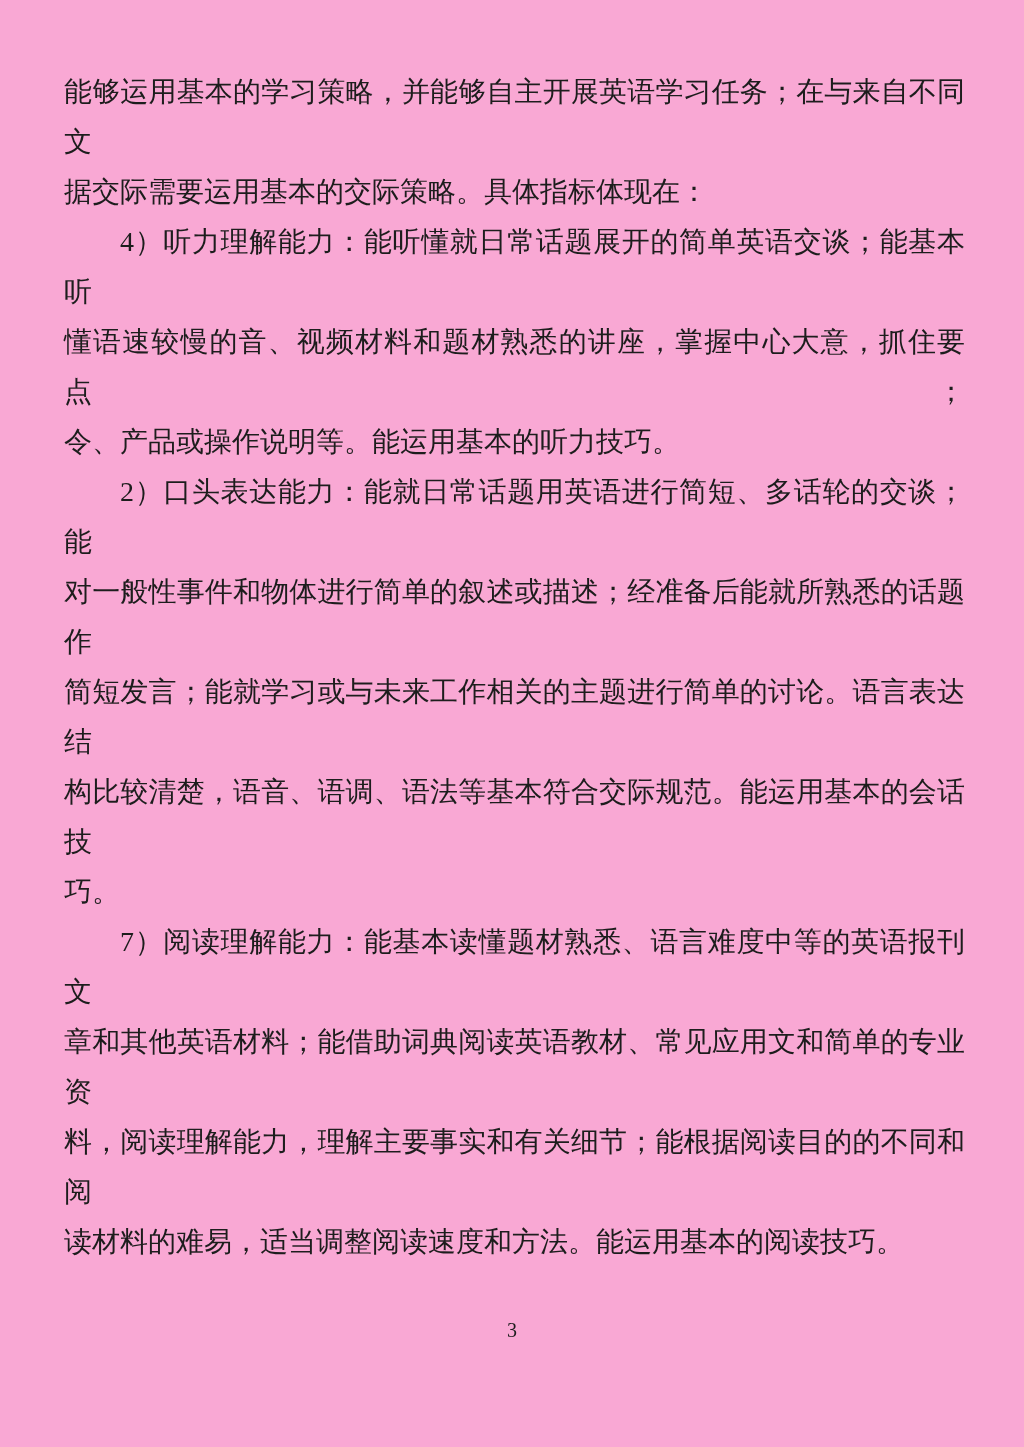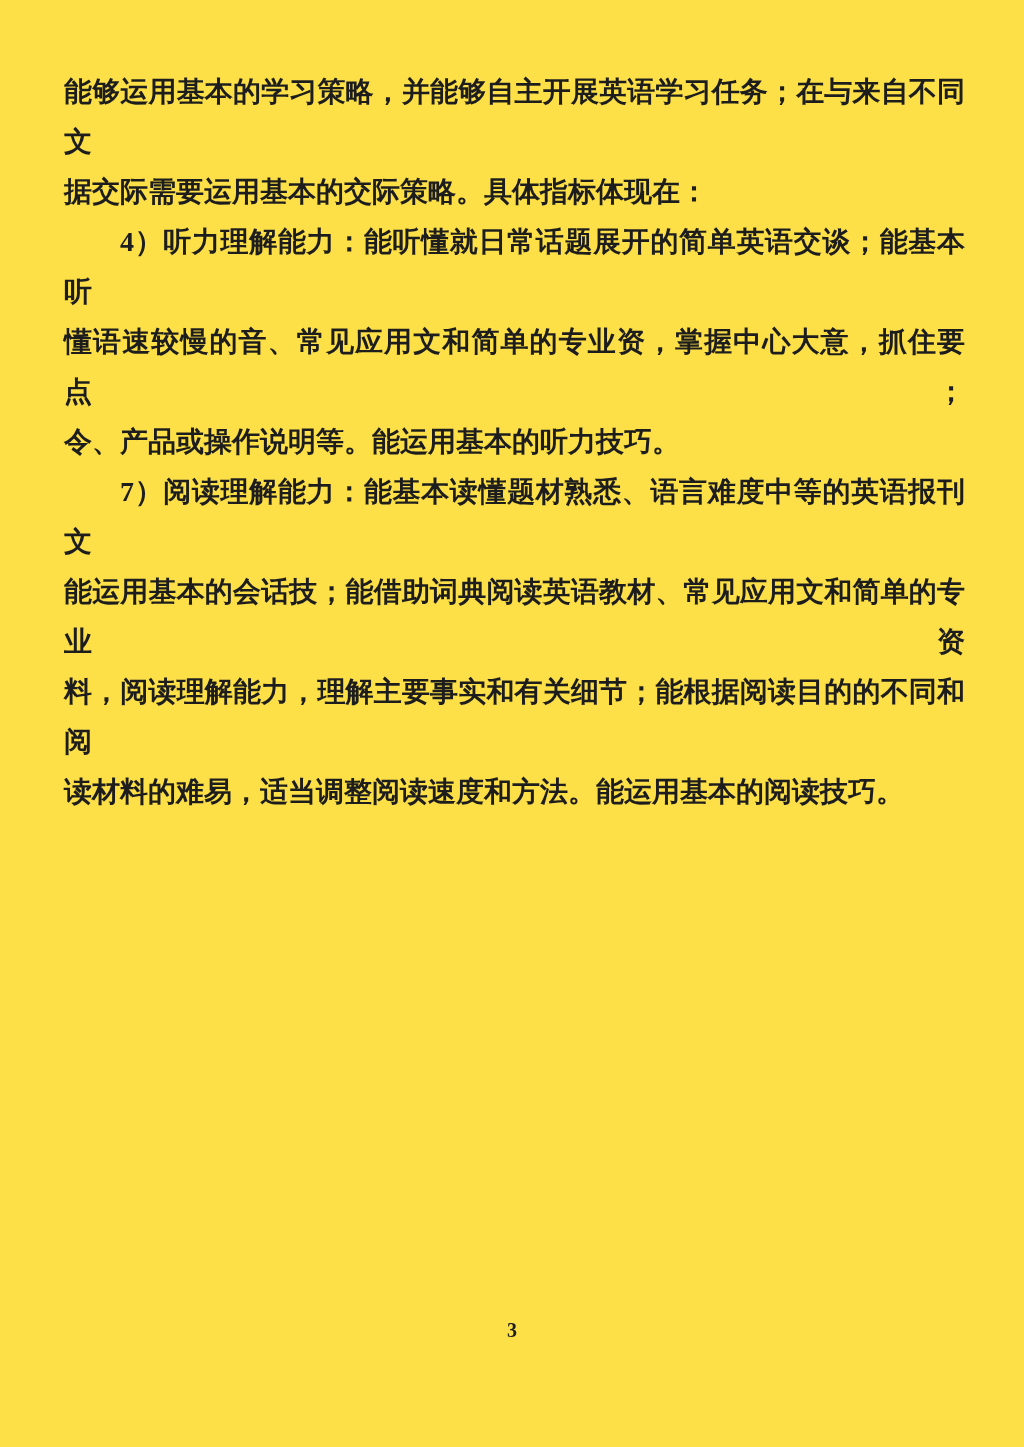--- a/index.html
+++ b/index.html
@@ -4,25 +4,24 @@
 <style>
   html, body {
     margin: 0;
     padding: 0;
     background: #ffffff;
   }
   .page {
     position: relative;
     width: 1024px;
     height: 1447px;
-    background: #fde047;
+    background: #f9a8d4;
     font-family: "Liberation Serif", "DejaVu Serif", serif;
     color: #1d1d1d;
     overflow: hidden;
-    font-weight: bold;
   }
   .content {
     position: absolute;
     left: 64px;
     top: 67px;
     width: 901px;
     font-size: 28px;
     line-height: 50px;
   }
   .para {
@@ -59,28 +58,35 @@
 <div class="page">
   <div class="content">
 
     <div class="para">
       <div class="ln">能够运用基本的学习策略，并能够自主开展英语学习任务；在与来自不同文</div>
       <div class="ln end">据交际需要运用基本的交际策略。具体指标体现在：</div>
     </div>
 
     <div class="para">
       <div class="ln ind">4）听力理解能力：能听懂就日常话题展开的简单英语交谈；能基本听</div>
-      <div class="ln">懂语速较慢的音、常见应用文和简单的专业资，掌握中心大意，抓住要点；</div>
+      <div class="ln">懂语速较慢的音、视频材料和题材熟悉的讲座，掌握中心大意，抓住要点；</div>
       <div class="ln end">令、产品或操作说明等。能运用基本的听力技巧。</div>
     </div>
 
+    <div class="para">
+      <div class="ln ind">2）口头表达能力：能就日常话题用英语进行简短、多话轮的交谈；能</div>
+      <div class="ln">对一般性事件和物体进行简单的叙述或描述；经准备后能就所熟悉的话题作</div>
+      <div class="ln">简短发言；能就学习或与未来工作相关的主题进行简单的讨论。语言表达结</div>
+      <div class="ln">构比较清楚，语音、语调、语法等基本符合交际规范。能运用基本的会话技</div>
+      <div class="ln end">巧。</div>
+    </div>
 
     <div class="para">
       <div class="ln ind">7）阅读理解能力：能基本读懂题材熟悉、语言难度中等的英语报刊文</div>
-      <div class="ln">能运用基本的会话技；能借助词典阅读英语教材、常见应用文和简单的专业资</div>
+      <div class="ln">章和其他英语材料；能借助词典阅读英语教材、常见应用文和简单的专业资</div>
       <div class="ln">料，阅读理解能力，理解主要事实和有关细节；能根据阅读目的的不同和阅</div>
       <div class="ln end">读材料的难易，适当调整阅读速度和方法。能运用基本的阅读技巧。</div>
     </div>
 
   </div>
 
   <div class="page-number">3</div>
 </div>
 
 </body></html>

